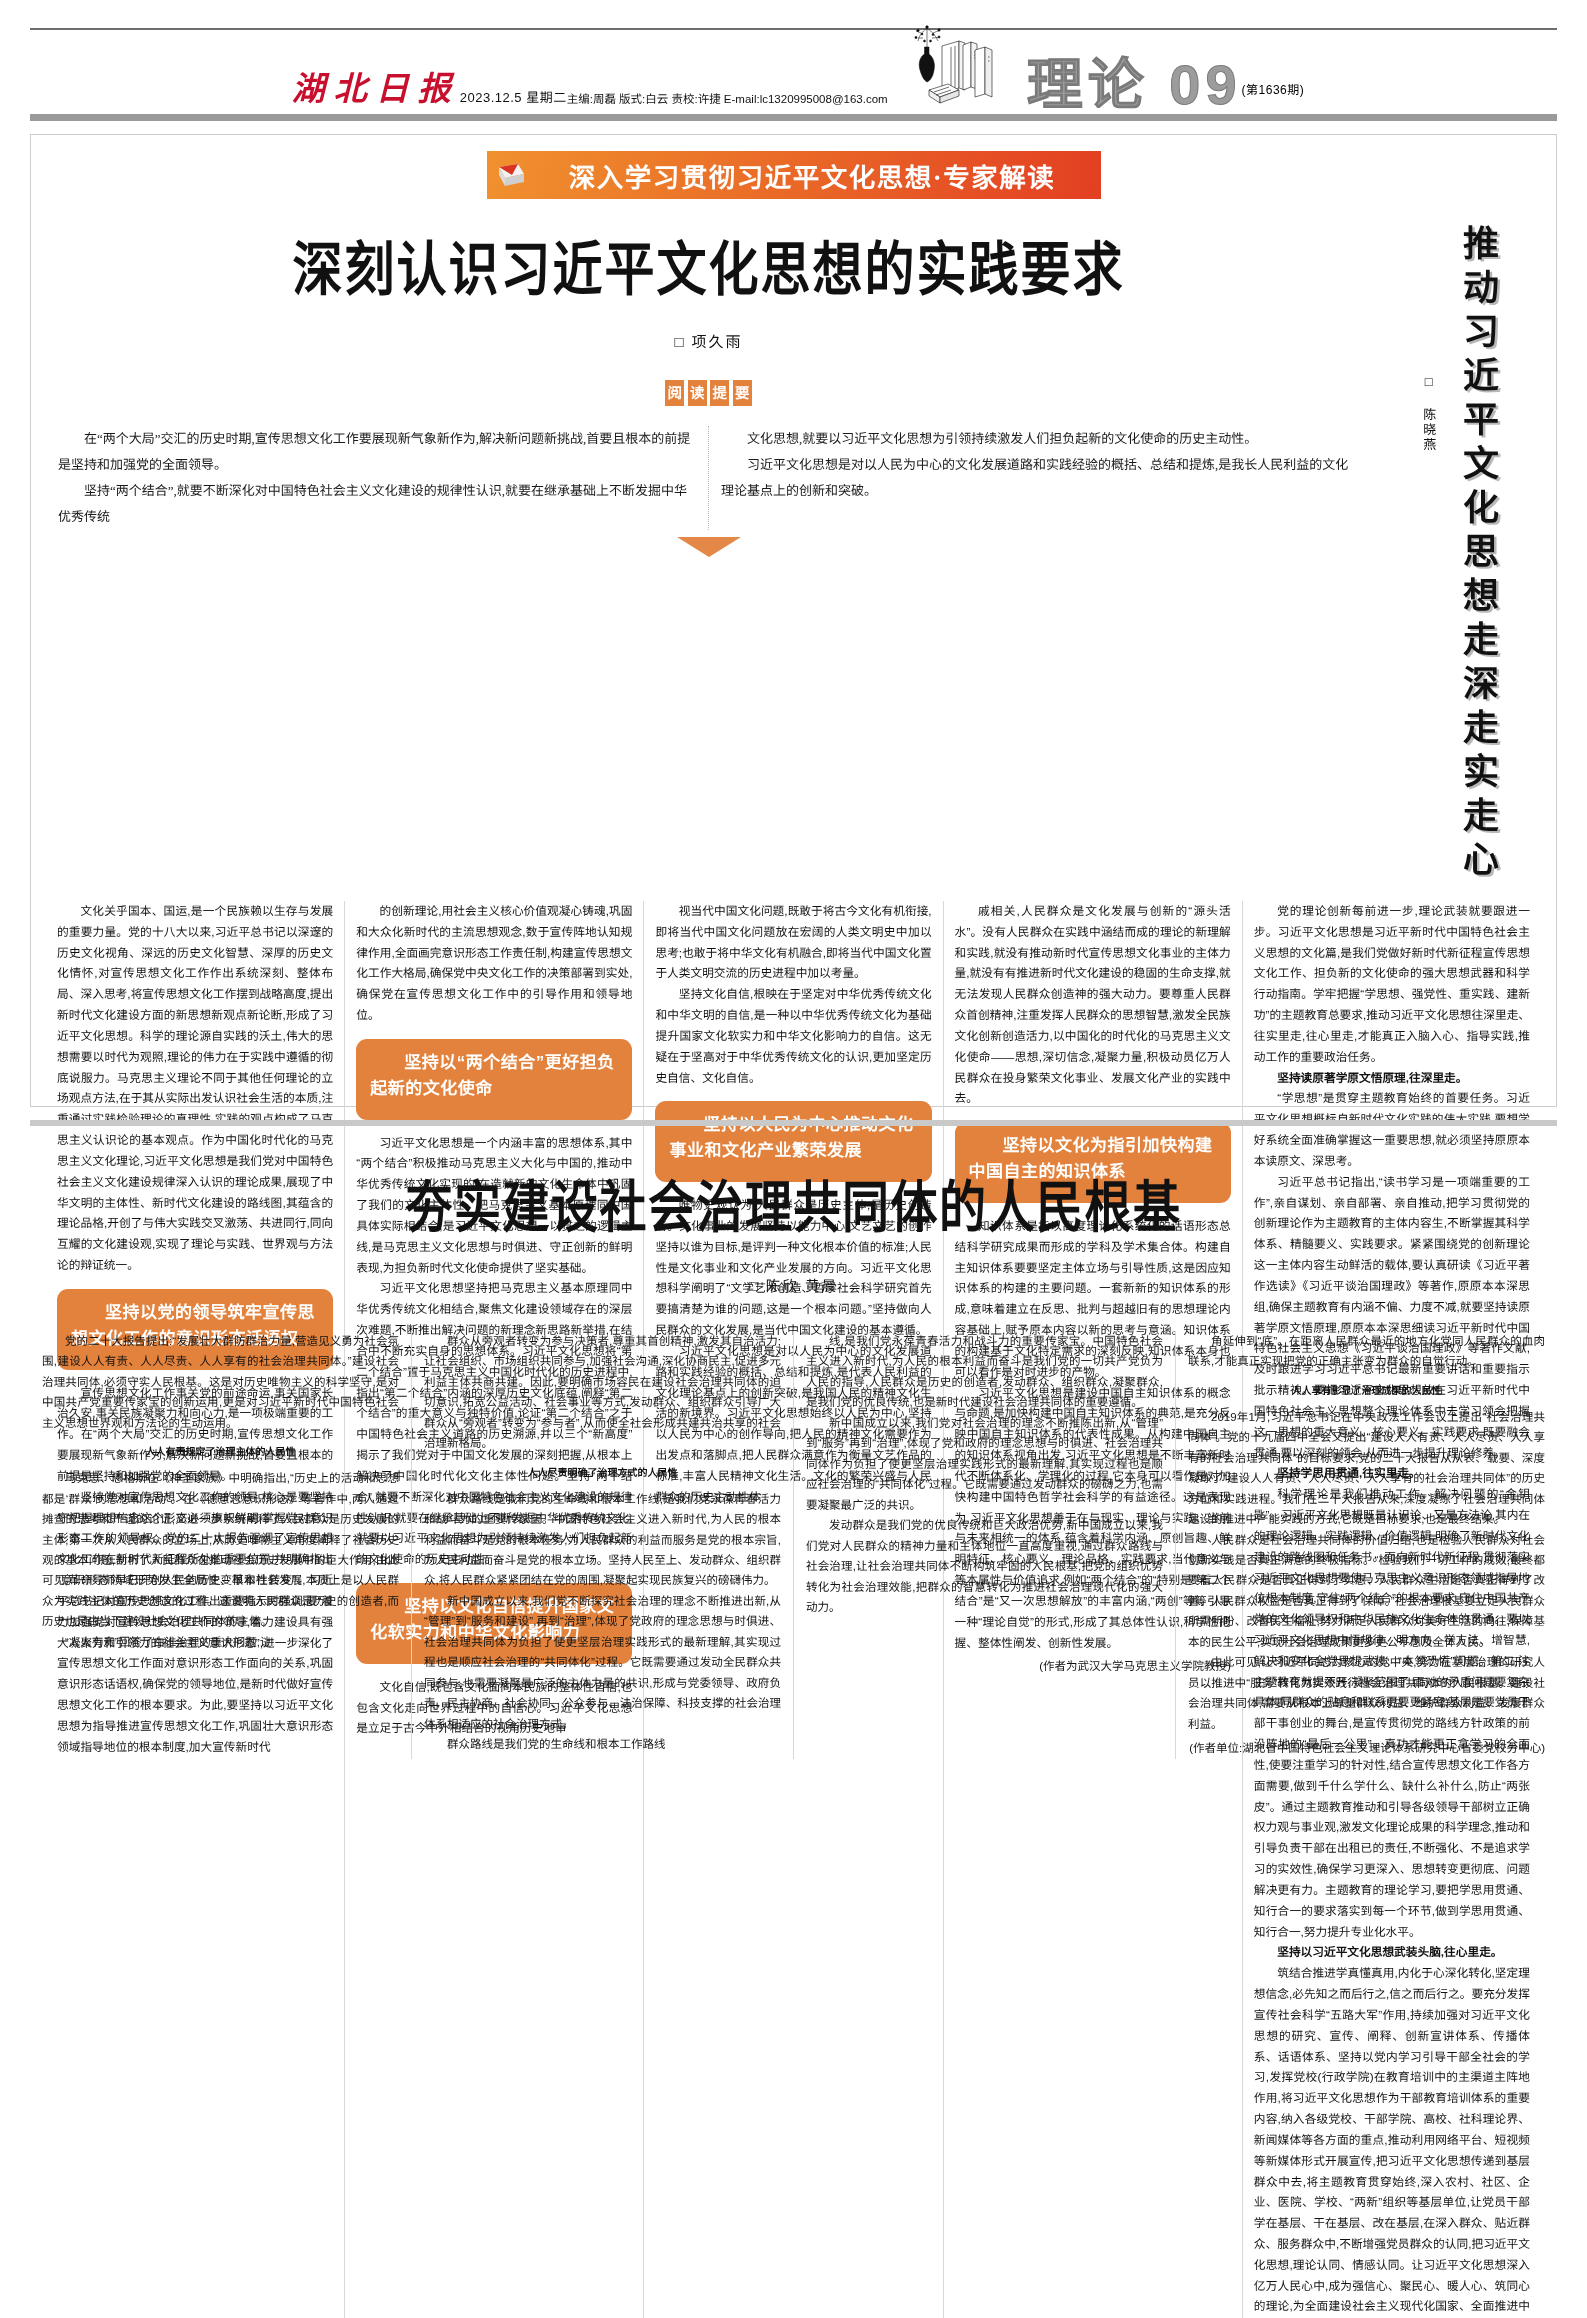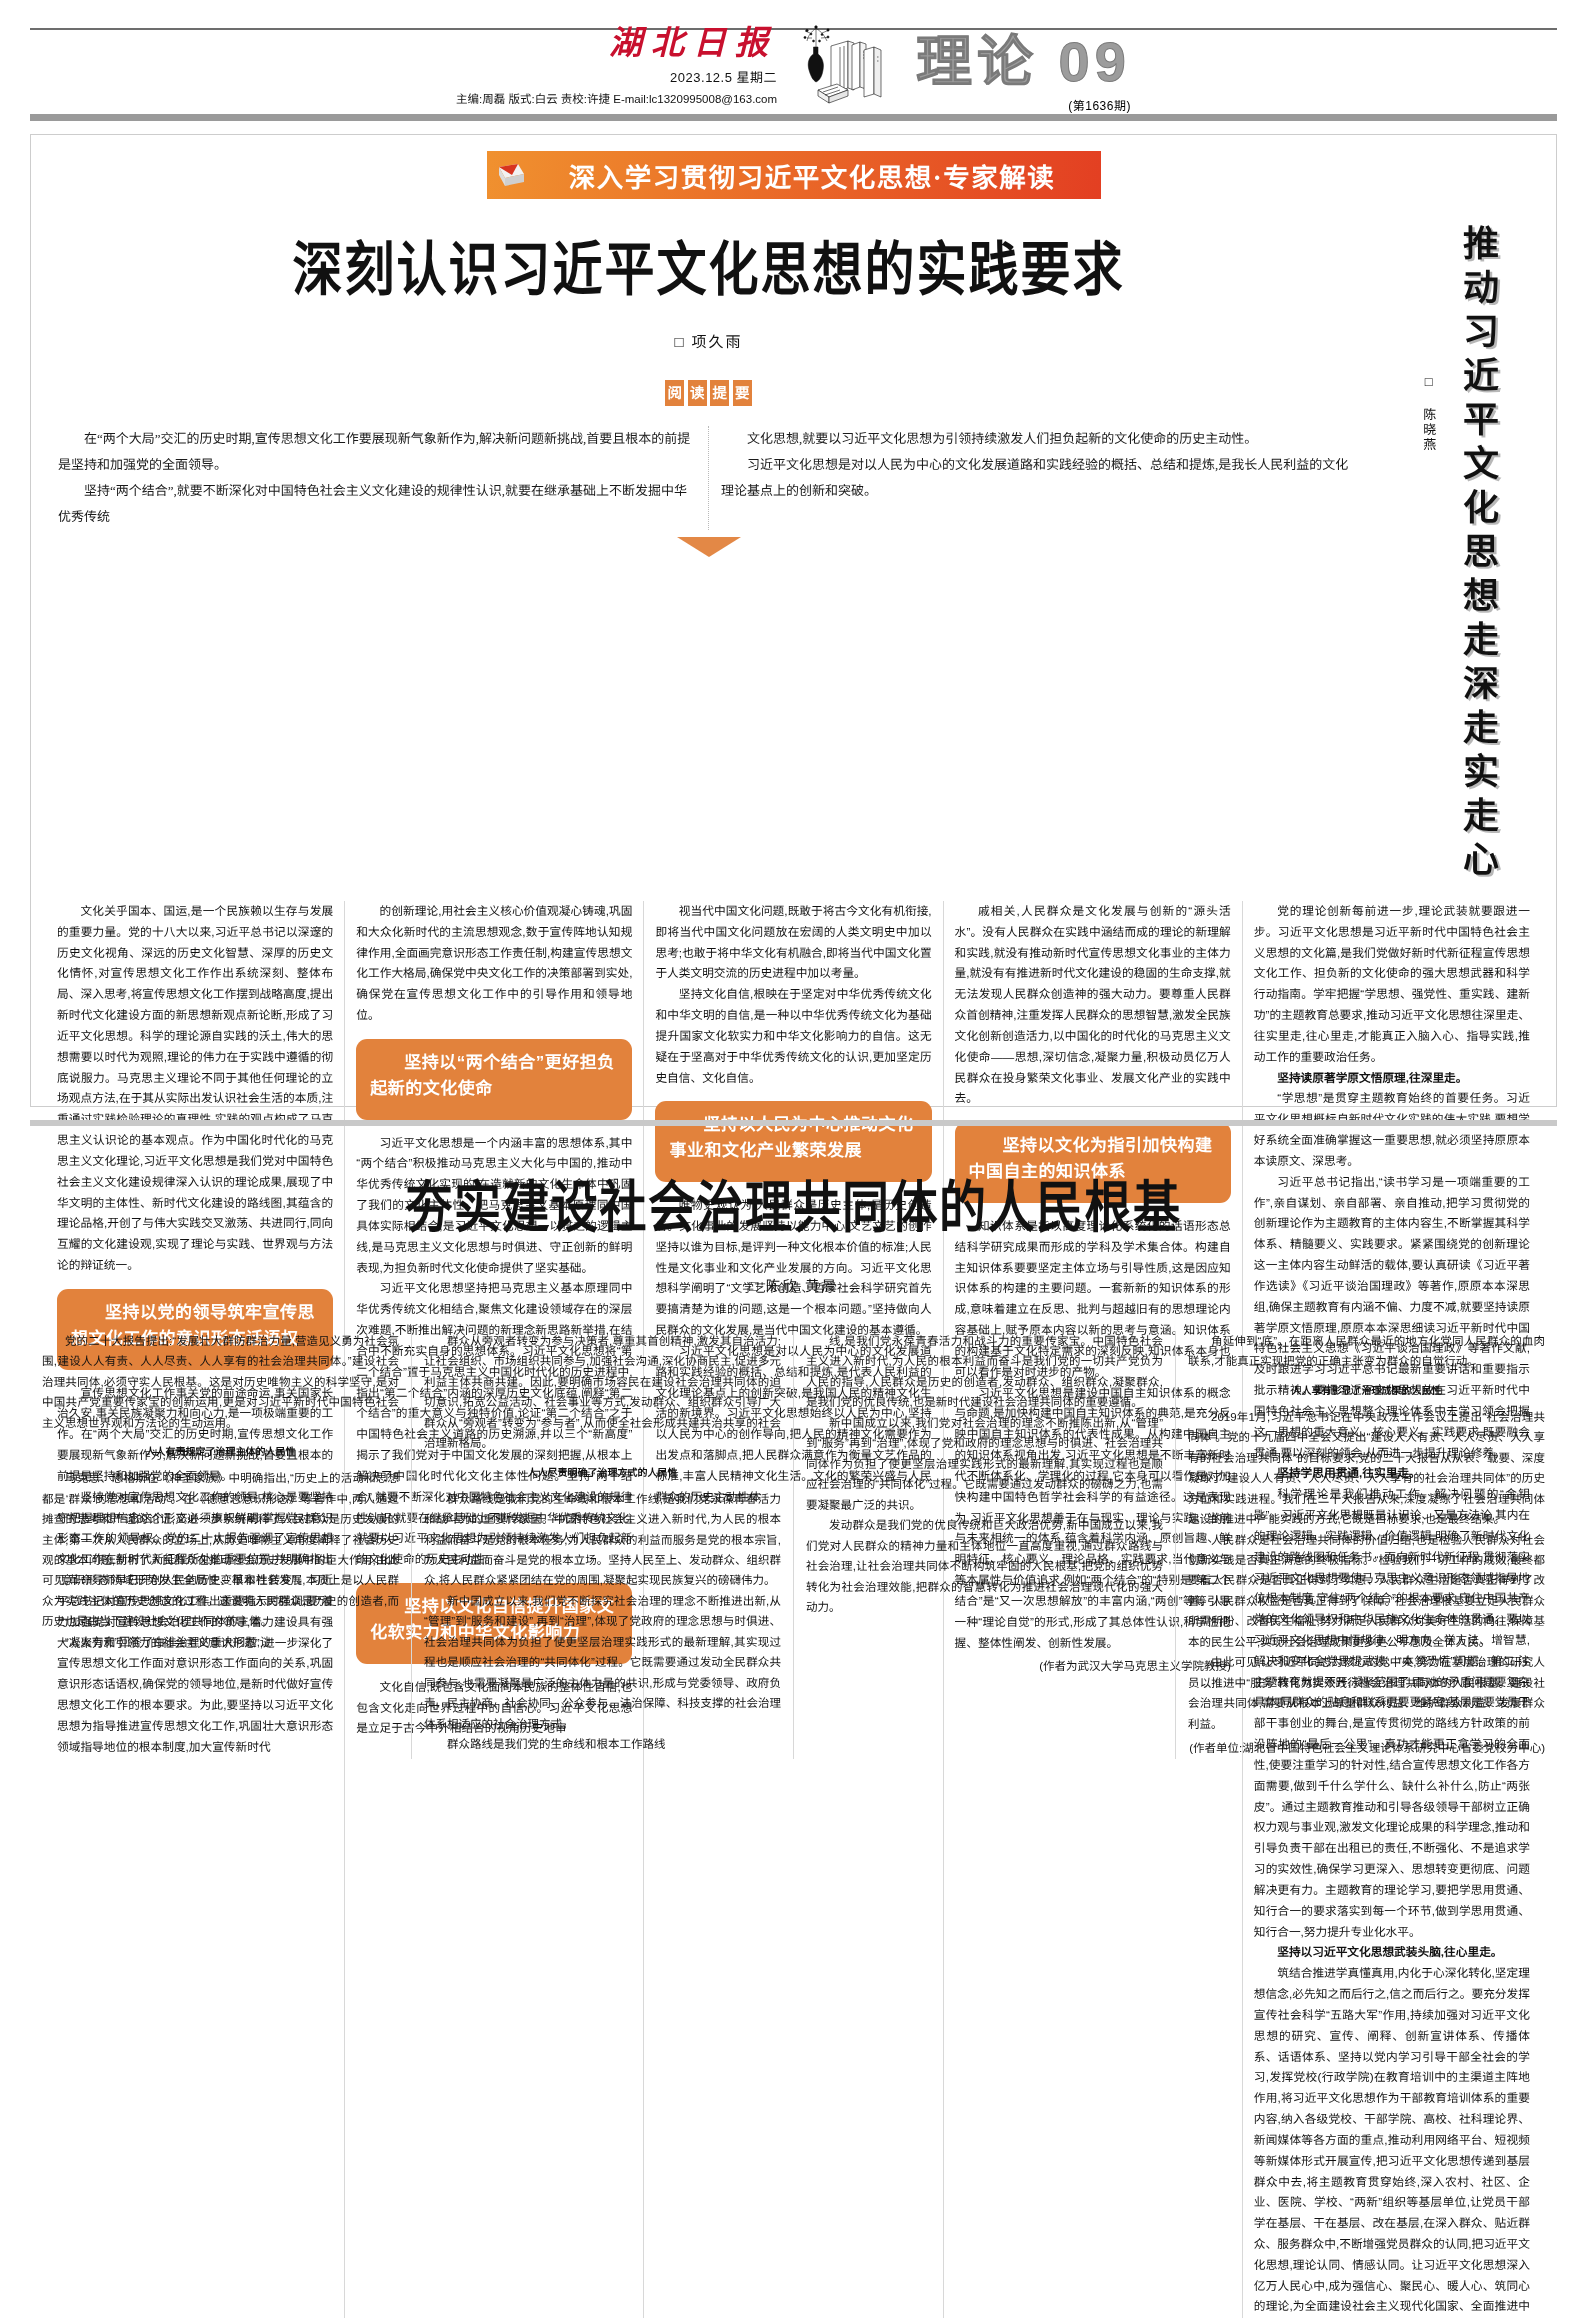--- a/index.html
+++ b/index.html
@@ -11,34 +11,34 @@
   }
   .page { width:1587px; height:2319px; position:relative; padding:0 30px; }
 
   
   .masthead { position:relative; height:125px; }
   .mast-rule-top { position:absolute; left:0; right:0; top:28px; height:1.5px; background:#6d6d6d; }
   .mast-rule-bot { position:absolute; left:0; right:0; top:114px; height:7px; background:#9a9a9a; }
   .mast-inner { position:absolute; left:0; right:0; top:30px; height:85px;
                 display:flex; align-items:flex-end; justify-content:center; gap:0; }
 
-  .mast-left { display:flex; flex-direction:column; align-items:flex-end;
+  .mast-left { display:flex; align-items:flex-end;
                margin-right:5px; padding-bottom:9px; }
   .hb-logo {
     font-family:"Liberation Serif","DejaVu Serif",serif;
     font-weight:bold; font-style:italic;
     font-size:33px; letter-spacing:9px; color:#c8102e;
     line-height:1; text-indent:9px;
   }
   .mast-date { font-size:13px; color:#111; margin-top:7px; letter-spacing:0.5px;}
   .mast-credit { font-size:11.5px; color:#111; margin-top:4.5px; letter-spacing:0px; white-space:nowrap;}
 
   .mast-art { width:115px; height:84px; position:relative; margin:0 3px 7px 3px; }
 
-  .mast-right { display:flex; flex-direction:column; align-items:flex-end;
+  .mast-right { display:flex; flex-direction:row; align-items:center;
                 padding-bottom:2px; margin-left:13px; }
   .mast-title {
     font-family:"Liberation Sans","DejaVu Sans",sans-serif;
     font-size:56px; font-weight:bold; color:#9c9c9c;
     letter-spacing:5px; line-height:1;
     -webkit-text-stroke:1px #7a7a7a;
   }
   .mast-issue { font-size:12px; color:#000000; margin-top:6px; letter-spacing:0.5px; }
 
   

